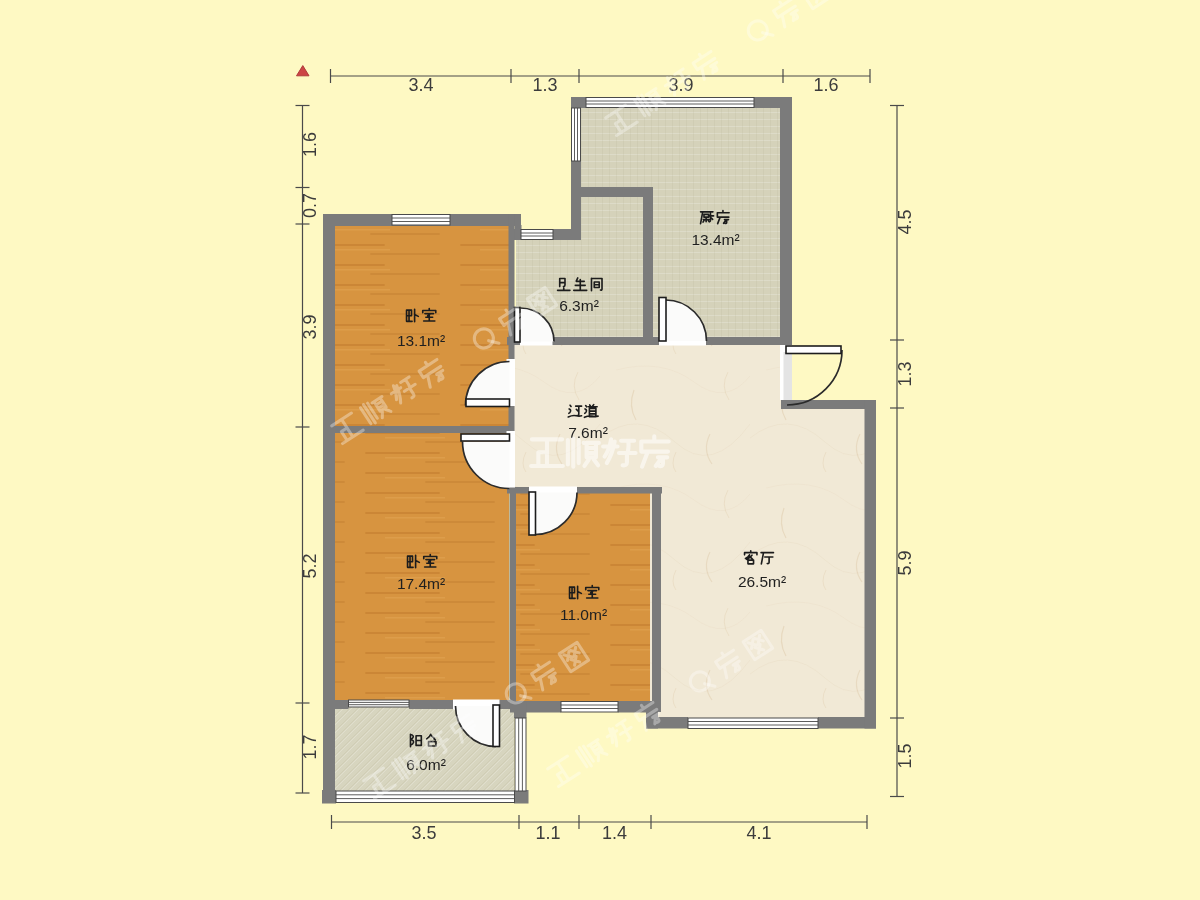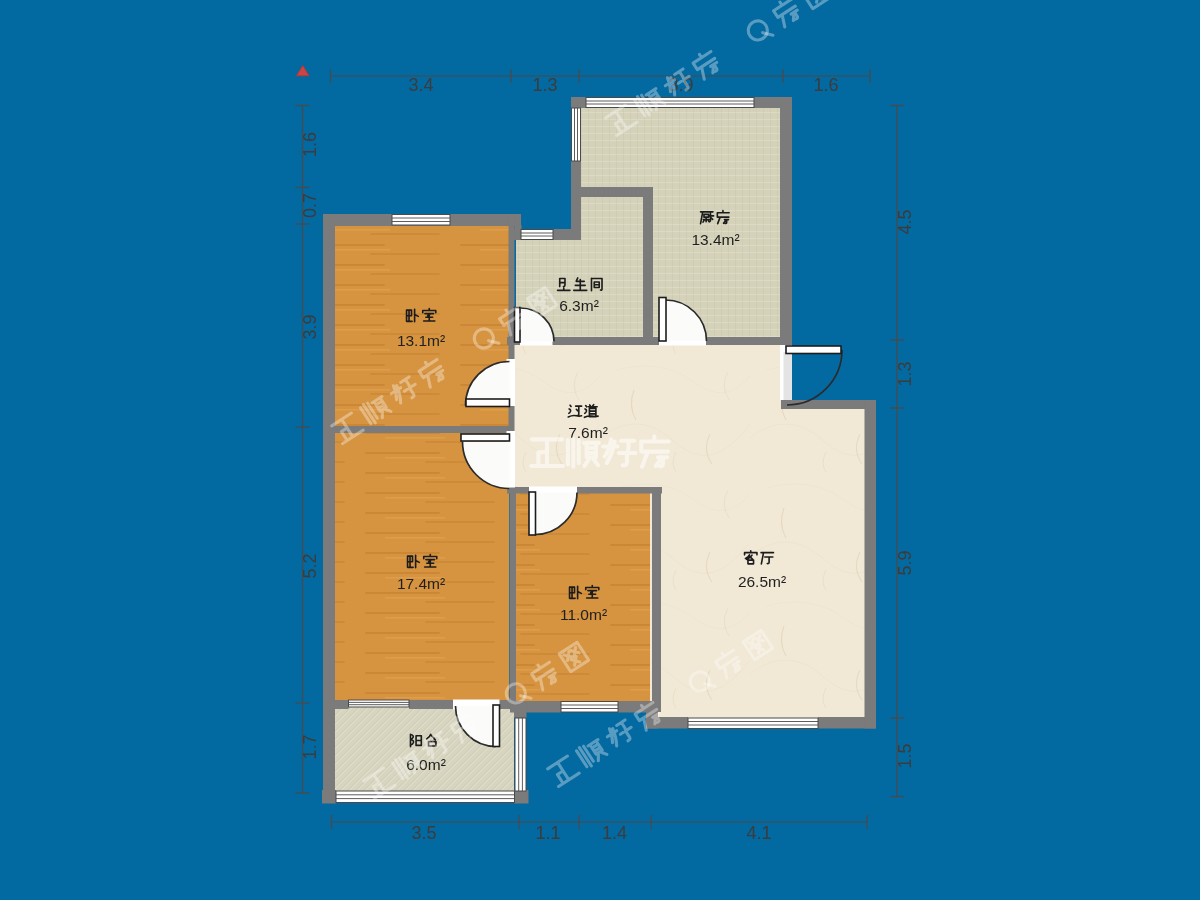--- a/index.html
+++ b/index.html
@@ -1,16 +1,16 @@
 <!DOCTYPE html>
 <html><head>
 <meta charset="utf-8">
 <style>
 html,body{margin:0;padding:0;background:#fff;}
-#page{position:relative;width:1200px;height:900px;background:#0369a1;overflow:hidden;}
+#page{position:relative;width:1200px;height:900px;background:#fef9c3;overflow:hidden;}
 text{font-family:"Liberation Sans",sans-serif;}
 </style>
 </head>
 <body>
 <div id="page">
 <svg width="1200" height="900" viewBox="0 0 1200 900">
 <defs>
 <pattern id="pWood" width="150" height="20" patternUnits="userSpaceOnUse">
   <rect width="150" height="20" fill="#d79440"></rect>
   <rect y="4" x="10" width="75" height="2" rx="1" fill="rgba(158,88,18,0.22)"></rect>

